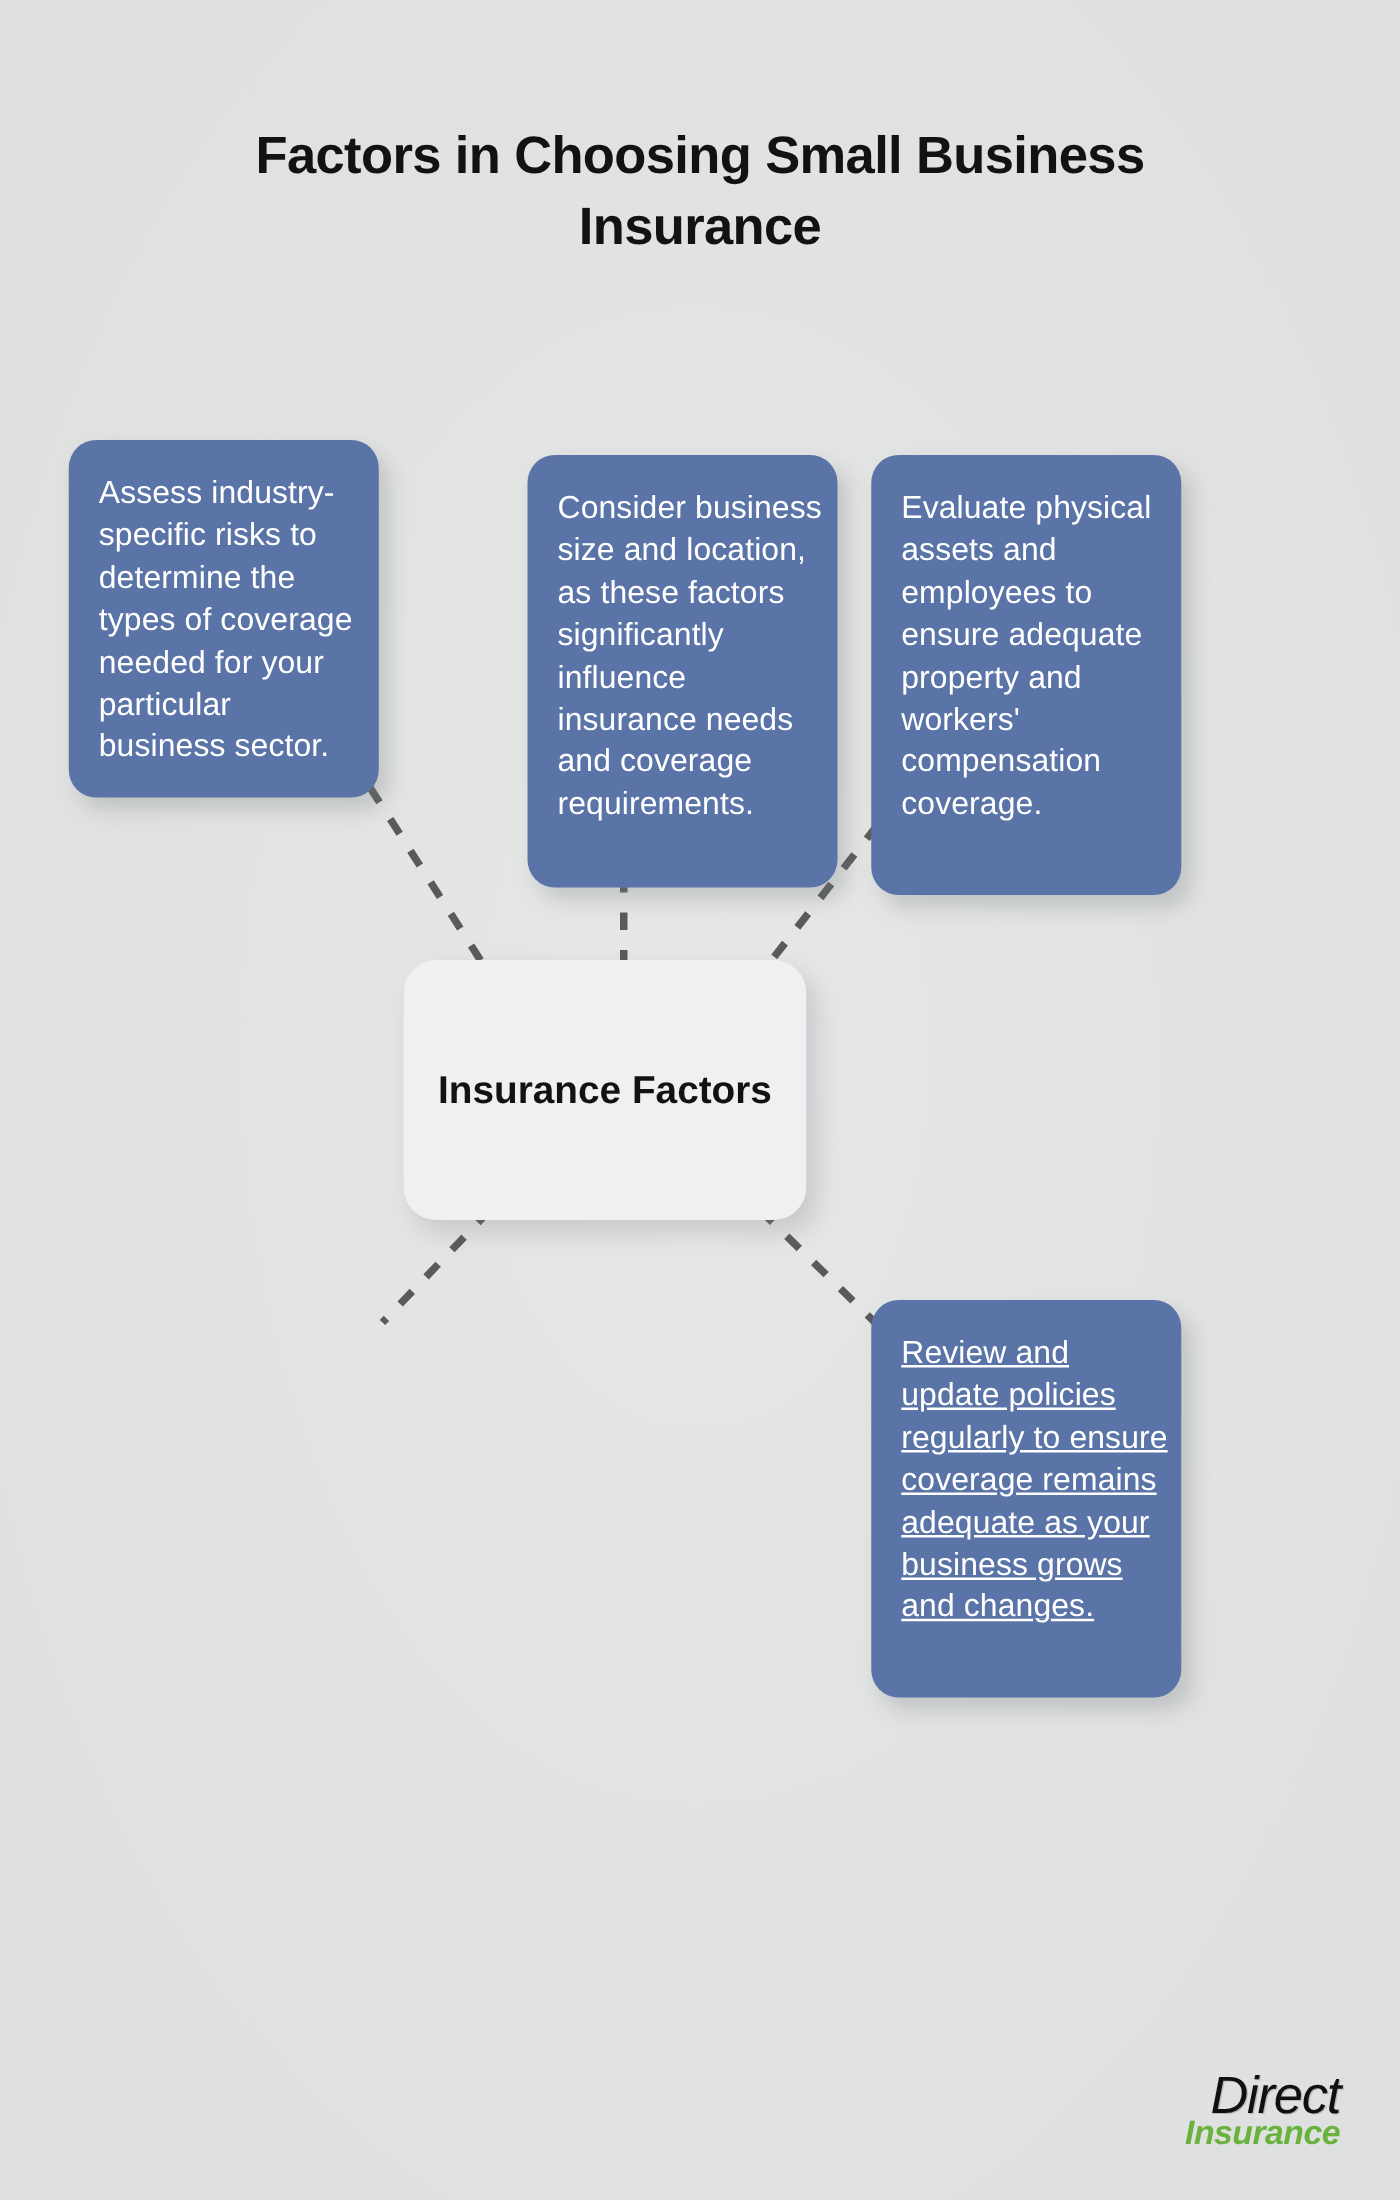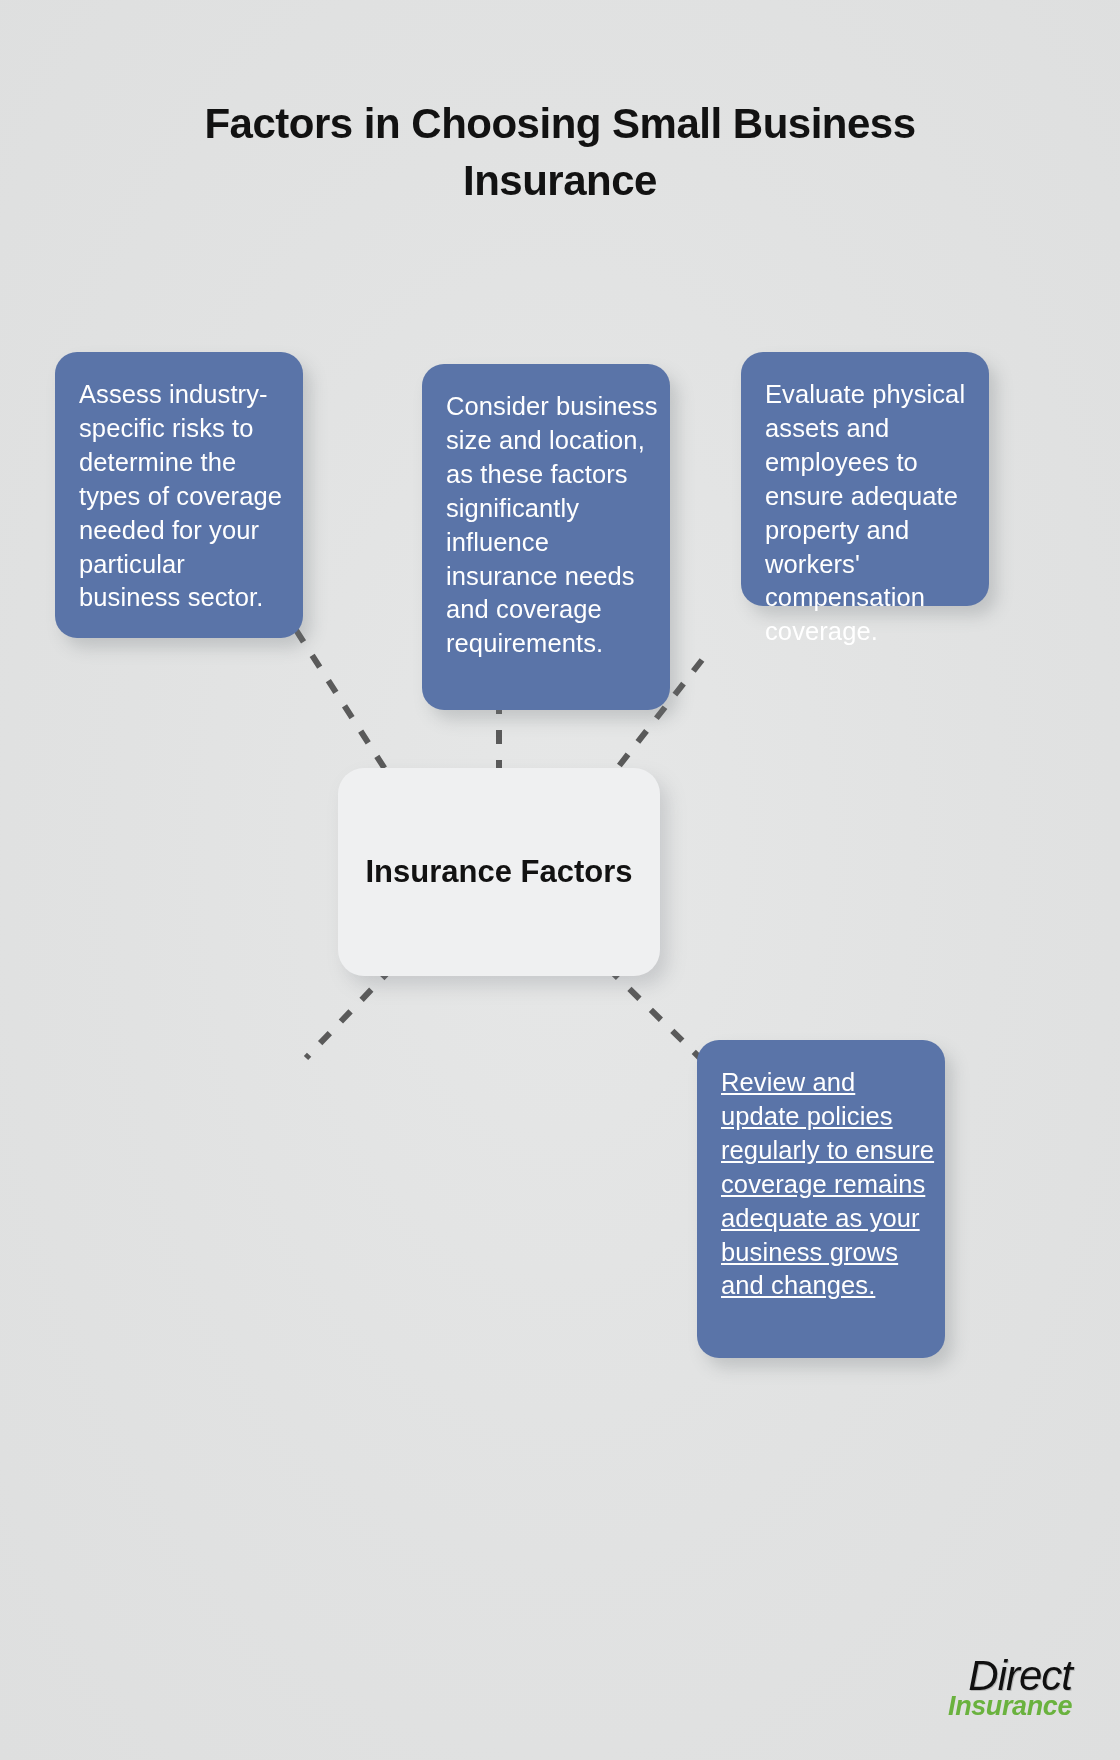--- a/index.html
+++ b/index.html
@@ -58,28 +58,28 @@
     font-size: 25.5px;
     line-height: 1.33;
     font-weight: 400;
     letter-spacing: 0.1px;
   }
 
   .node-text { display: block; }
 
   #node-top-left     { left: 55px;  top: 352px;  width: 248px; height: 286px; }
   #node-top-mid      { left: 375px; top: 364px;  width: 248px; height: 346px; margin-left: 47px; }
-  #node-top-right    { left: 697px; top: 352px;  width: 248px; height: 254px; margin-left: 44px; }
+  #node-top-right    { left: 697px; top: 364px;  width: 248px; height: 352px; }
   #node-bottom-left  { left: 55px;  top: 1040px; width: 248px; height: 318px; }
   #node-bottom-right { left: 697px; top: 1040px; width: 248px; height: 318px; text-decoration: underline; }
 
   
   #center-node {
     position: absolute;
-    left: 338px;
+    left: 323px;
     top: 768px;
     width: 322px;
     height: 208px;
     border-radius: 26px;
     background: #eff0f1;
     box-shadow: 8px 10px 18px rgba(120,125,130,0.26);
     display: flex;
     align-items: center;
     justify-content: center;
     text-align: center;

